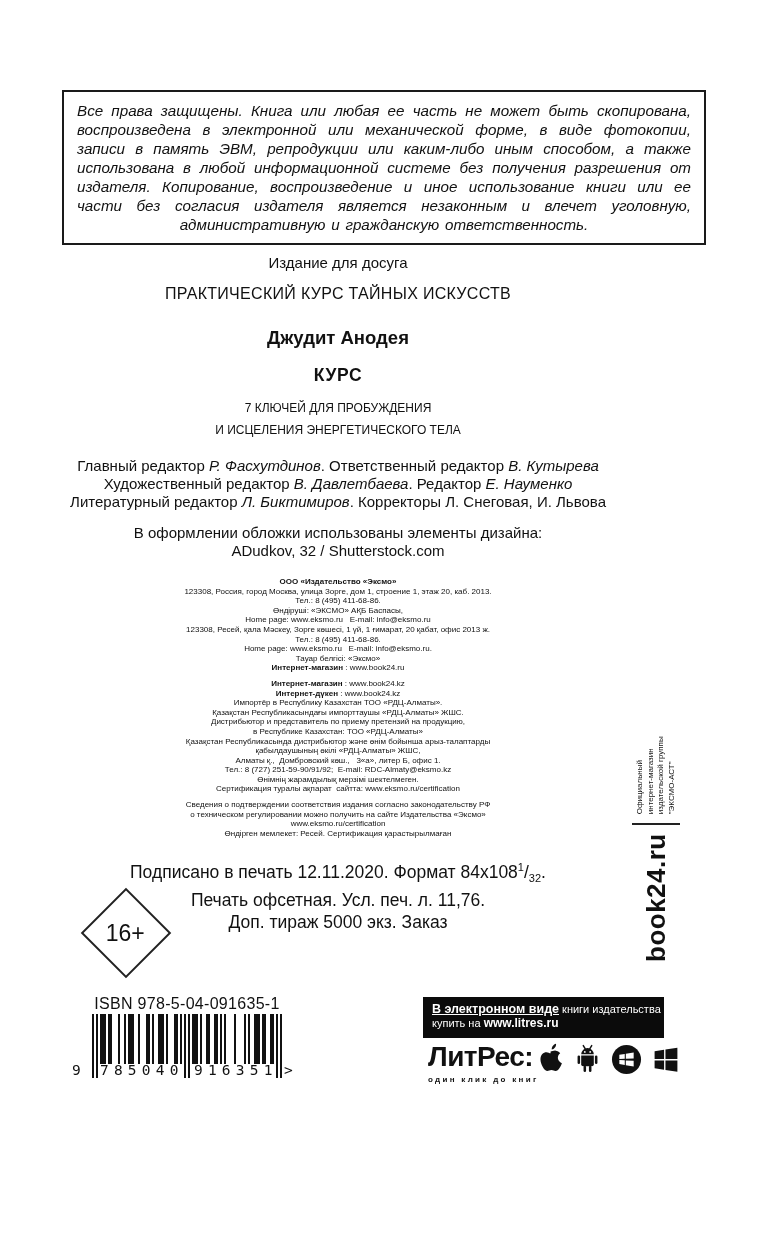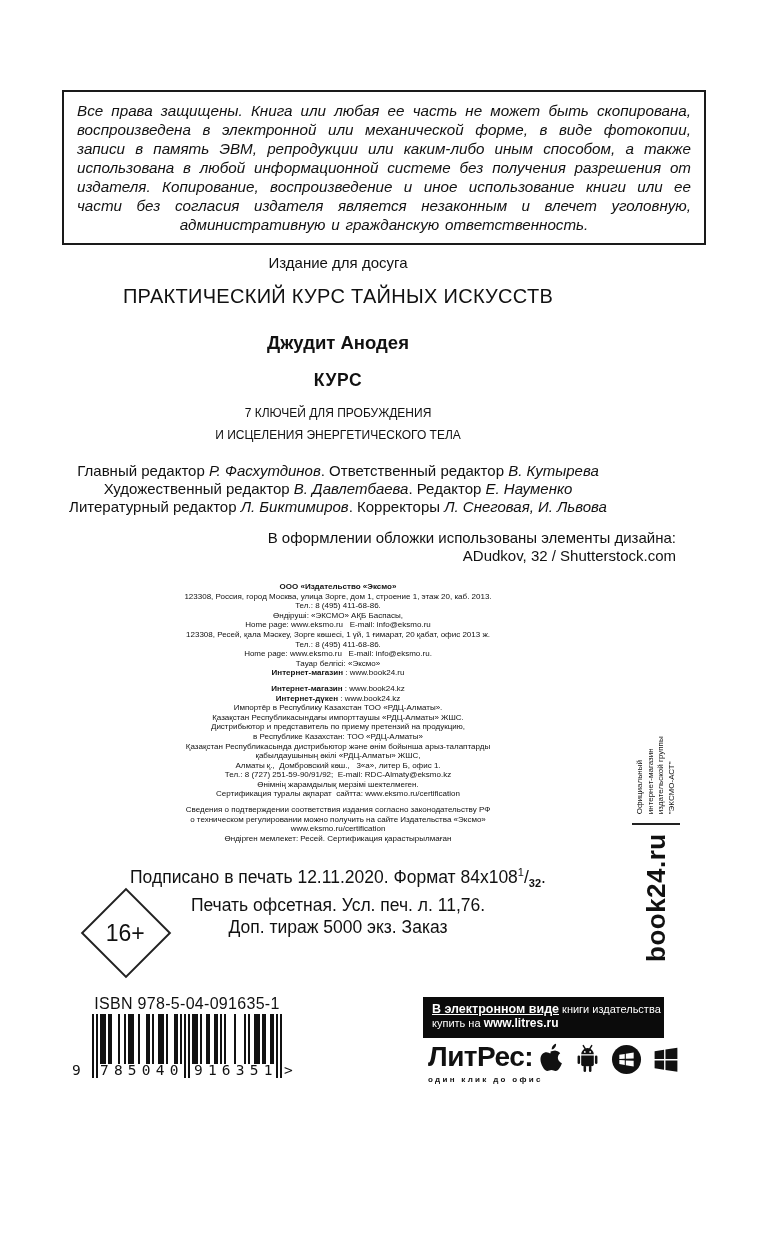--- a/index.html
+++ b/index.html
@@ -7,30 +7,30 @@
         font-family:"Liberation Sans",sans-serif;overflow:hidden;}
 
   
   .copyright-box{position:absolute;left:62px;top:90px;width:644px;box-sizing:border-box;
     border:2px solid #1a1a1a;padding:9px 13px;font-style:italic;font-size:15.2px;
     line-height:19px;text-align:justify;text-align-last:center;word-spacing:1.5px;}
 
   
   .center-col{position:absolute;left:0;top:246px;width:676px;text-align:center;}
   .edition{margin-top:8px;font-size:15px;}
-  .series{margin-top:14px;font-size:20px;letter-spacing:.3px;}
+  .series{margin-top:14px;font-size:16px;letter-spacing:.3px;}
   .author{margin-top:24px;font-size:18.5px;font-weight:bold;}
   .book-title{margin-top:16px;font-size:17.5px;font-weight:bold;letter-spacing:.6px;}
   .subtitle{margin-top:12px;font-size:12px;line-height:21.5px;}
   .credits{margin-top:16px;font-size:15px;line-height:18px;}
-  .cover-info{margin-top:13px;font-size:15px;line-height:18px;text-align:right;}
+  .cover-info{margin-top:13px;font-size:15px;line-height:18px;}
   .publisher{margin-top:17px;font-size:8px;line-height:9.6px;}
   .print-info{margin-top:19px;font-size:17.5px;line-height:21.5px;}
   .print-info sup{font-size:11px;}
-  .print-info sub{font-size:11px;font-weight:bold;}
+  .print-info sub{font-size:11px;}
   .t-line{display:block;}
 
   
   .sidebar{position:absolute;left:620px;top:726px;width:72px;height:236px;}
   .sidebar-inner{width:236px;height:72px;transform:rotate(-90deg) translateX(-100%);
     transform-origin:top left;display:flex;align-items:center;}
   .b24{font-size:26px;font-weight:bold;letter-spacing:.5px;white-space:nowrap;}
   .side-sep{width:2px;height:48px;background:#222;margin:0 9px 0 8px;flex:none;}
   .side-note{font-size:8px;line-height:10.5px;text-align:left;white-space:nowrap;}
 
@@ -75,21 +75,21 @@
     <div class="series">ПРАКТИЧЕСКИЙ КУРС ТАЙНЫХ ИСКУССТВ</div>
     <div class="author">Джудит Анодея</div>
     <div class="book-title">КУРС</div>
     <div class="subtitle">
       <div>7 КЛЮЧЕЙ ДЛЯ ПРОБУЖДЕНИЯ</div>
       <div>И ИСЦЕЛЕНИЯ ЭНЕРГЕТИЧЕСКОГО ТЕЛА</div>
     </div>
     <div class="credits">
         <div class="t-line"><span>Главный редактор </span><span style="font-style: italic;">Р. Фасхутдинов</span><span>. Ответственный редактор </span><span style="font-style: italic;">В. Кутырева</span></div>
         <div class="t-line"><span>Художественный редактор </span><span style="font-style: italic;">В. Давлетбаева</span><span>. Редактор </span><span style="font-style: italic;">Е. Науменко</span></div>
-        <div class="t-line"><span>Литературный редактор </span><span style="font-style: italic;">Л. Биктимиров</span><span>. Корректоры </span><span style="font-style: italic;">Л. Снеговая, И. Львова</span></div>
+        <div class="t-line"><span>Литературный редактор </span><span style="font-style: italic;">Л. Биктимиров</span><span>. Корректоры </span><span style="">Л. Снеговая, И. Львова</span></div>
       </div>
     <div class="cover-info">
       <div>В оформлении обложки использованы элементы дизайна:</div>
       <div>ADudkov, 32 / Shutterstock.com</div>
     </div>
     <div class="publisher">
         <div class="t-line"><span style="font-weight: bold;">ООО «Издательство «Эксмо»</span></div>
         <div class="t-line"><span>123308, Россия, город Москва, улица Зорге, дом 1, строение 1, этаж 20, каб. 2013.</span></div>
         <div class="t-line"><span>Тел.: 8 (495) 411-68-86.</span></div>
         <div class="t-line"><span>Өндіруші: «ЭКСМО» АҚБ Баспасы,</span></div>
@@ -248,21 +248,21 @@
     <span class="bc-d bc-end">&gt;</span>
   </div>
 
   <div class="litres-banner">
       <div class="t-line"><span style="font-weight: bold; text-decoration: underline; font-size: 12.5px;">В электронном виде</span><span> книги издательства вы можете</span></div>
       <div class="t-line"><span>купить на </span><span style="font-weight: bold; font-size: 12px;">www.litres.ru</span></div>
     </div>
 
   <div class="litres-logo">
     <div class="lr-name">ЛитРес:</div>
-    <div class="lr-tag">один клик до офис</div>
+    <div class="lr-tag">один клик до книг</div>
   </div>
 
   <div class="store-icons">
     <svg width="27" height="32" viewBox="0 0 30 36">
       <path d="M16.4 7.4c-.4-2.9 1.9-5.8 4.8-6.6.5 3-2.1 6.2-4.8 6.6z"></path>
       <path d="M15.1 9.6c1.5 0 3.4-1.2 5.7-1 2 .2 3.9 1.1 5.1 2.9-2.7 1.8-3.4 5.7-1.5 8.5.9 1.4 2.1 2.3 3.4 2.7-.8 2.7-3.8 8.7-7 8.8-1.8.1-2.5-1.1-4.7-1.1-2.2 0-3.2 1.2-5 1.1-3.2-.1-7.4-7.6-7.4-13.1 0-5.3 3.4-8 6.7-8 1.9 0 3.3 1.2 4.7 1.2z"></path>
     </svg>
     <svg width="29" height="32" viewBox="0 0 34 38">
       <path d="M12 3l2.2 3.8M22 3l-2.2 3.8" stroke="#111" stroke-width="1.7" stroke-linecap="round" fill="none"></path>
       <path d="M9.5 13.5a7.5 7.5 0 0 1 15 0z"></path>

